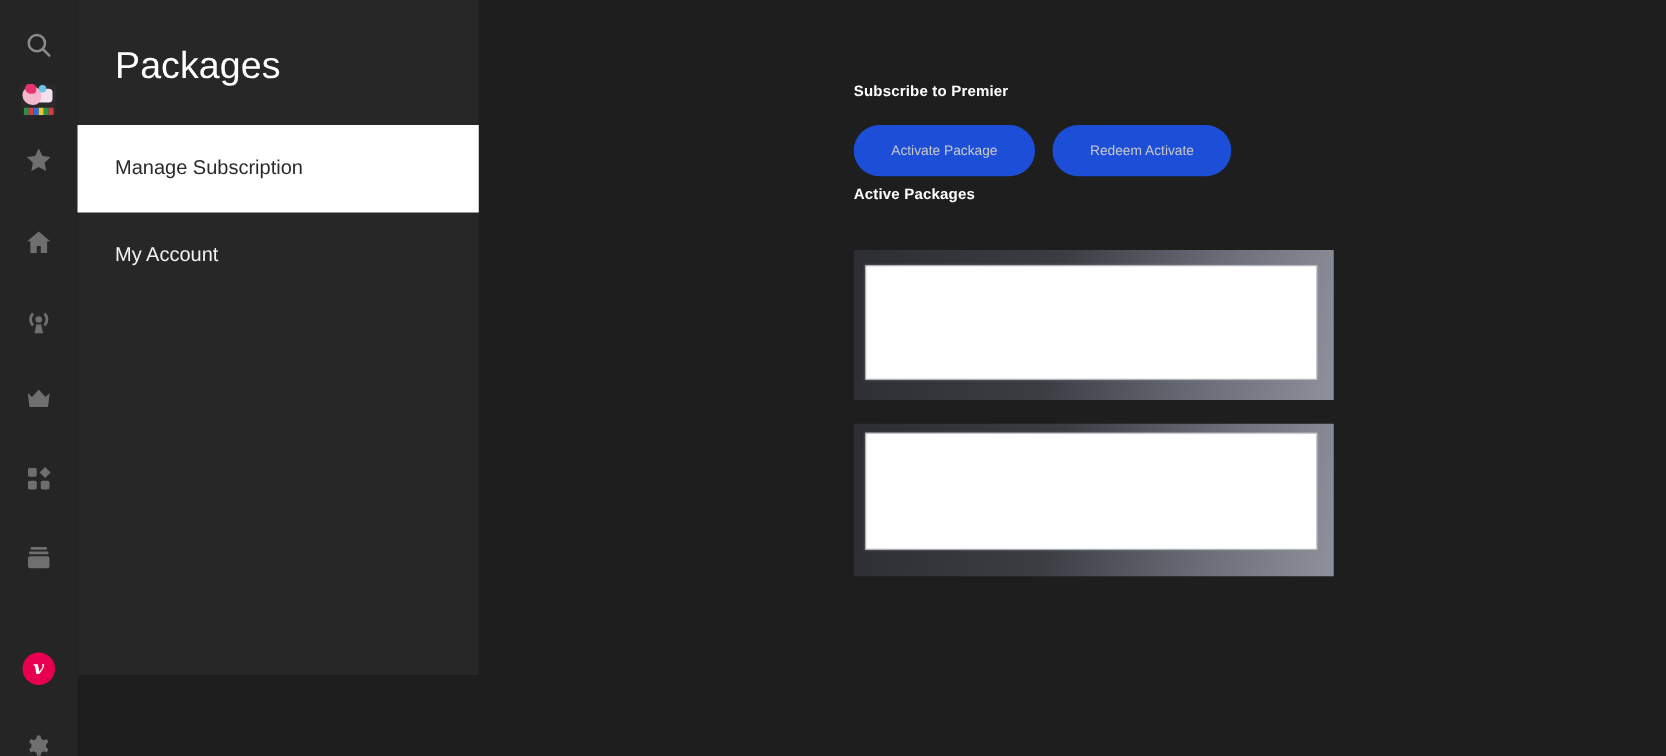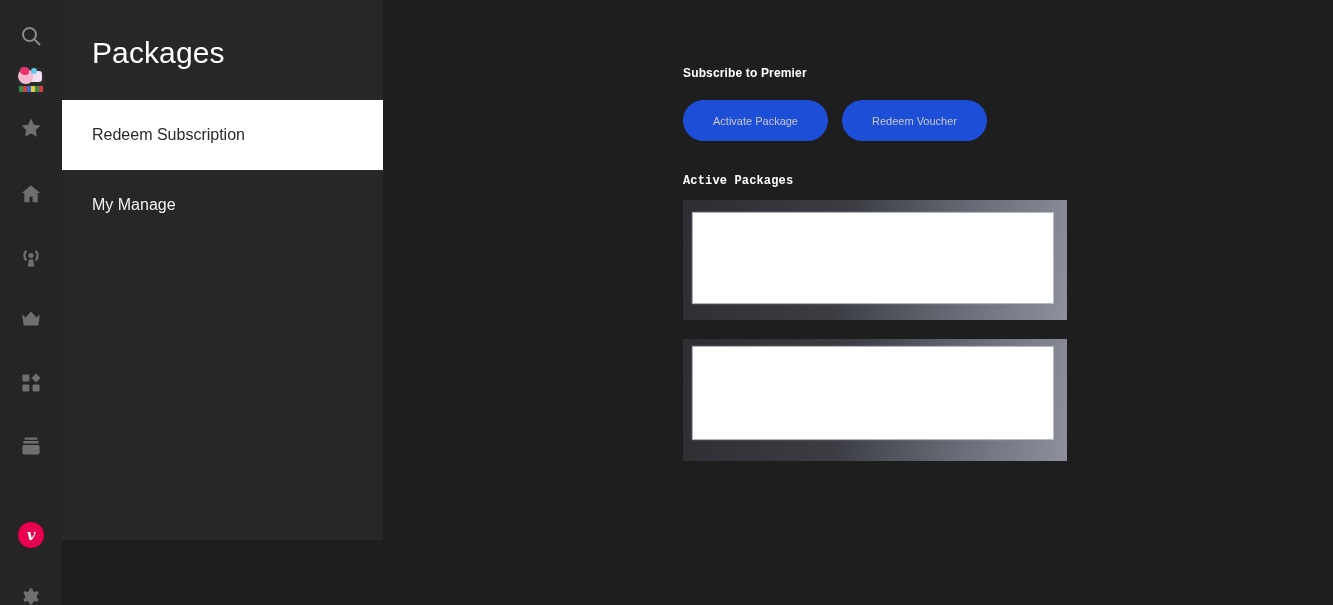--- a/index.html
+++ b/index.html
@@ -170,21 +170,21 @@
   }
   .section-heading {
     position: absolute;
     font-size: 12px;
     font-weight: 700;
     color: #ffffff;
     letter-spacing: 0.15px;
     margin: 0;
   }
   #subscribe-heading { top: 66px; left: 0; }
-  #active-heading    { top: 174px; left: 0; font-family: Liberation Mono, monospace; }
+  #active-heading    { top: 148px; left: 0; }
 
   .btn-row {
     position: absolute;
     top: 100px;
     left: 0;
     display: flex;
     gap: 14px;
   }
   .pill-btn {
     height: 41px;
@@ -339,35 +339,35 @@
 
     <div class="rail-spacer" style="height:19px"></div>
 
   </nav>
 
   <aside class="side-panel">
     <h1 class="panel-title">Packages</h1>
 
     <div class="nav-list">
       <div class="nav-item active">
-        <span>Redeem Subscription</span>
+        <span>Manage Subscription</span>
       </div>
       <div class="nav-item">
-        <span>My Manage</span>
+        <span>My Account</span>
       </div>
     </div>
   </aside>
 
   <main class="content">
 
     <h2 id="subscribe-heading" class="section-heading">Subscribe to Premier</h2>
 
     <div class="btn-row">
       <button class="pill-btn">Activate Package</button>
-      <button class="pill-btn">Redeem Voucher</button>
+      <button class="pill-btn">Redeem Activate</button>
     </div>
 
     <h2 id="active-heading" class="section-heading">Active Packages</h2>
 
     <div class="card-stack">
       <div class="pkg-card card-one">
         <div class="pkg-skeleton"></div>
       </div>
       <div class="pkg-card card-two">
         <div class="pkg-skeleton"></div>

